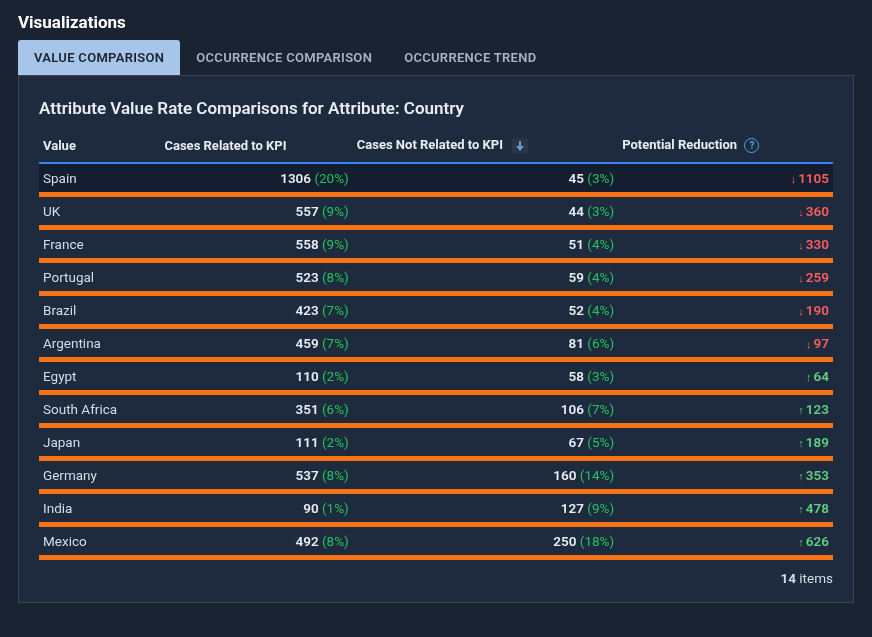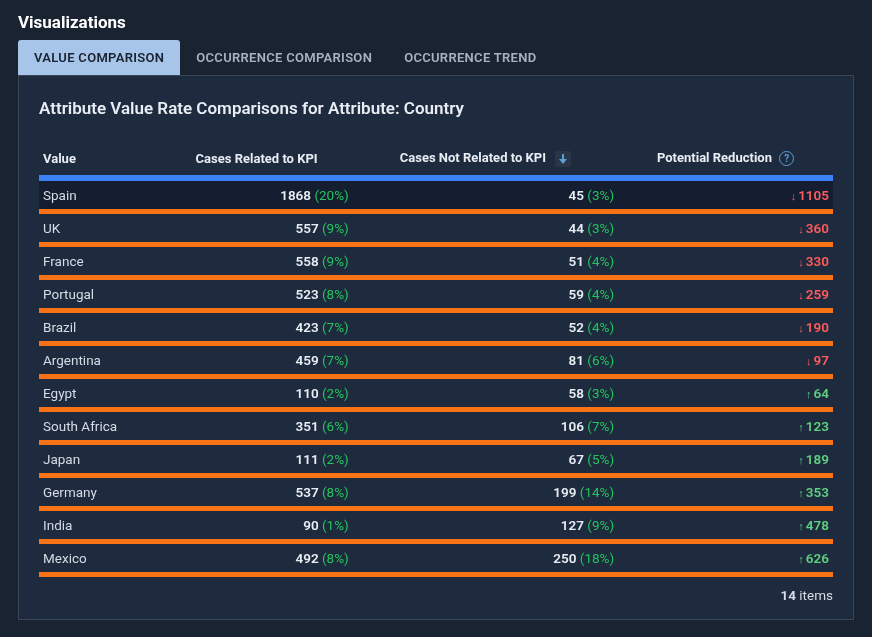--- a/index.html
+++ b/index.html
@@ -2,24 +2,24 @@
 <html><head>
 <meta charset="utf-8">
 <style>
 *{box-sizing:border-box;margin:0;padding:0}
 body{background:#1a2332;font-family:-apple-system,BlinkMacSystemFont,"Segoe UI",Roboto,sans-serif;color:#fff;width:872px;height:637px;overflow:hidden;padding:12px 18px}
 .section-title{font-size:17px;font-weight:700;color:#fff;margin-bottom:8px}
 .tabs{display:flex;border-bottom:1px solid #3a4556}
 .tab{padding:10px 16px;font-size:13px;font-weight:600;letter-spacing:.3px;color:#a8b2c0;cursor:pointer;text-transform:uppercase}
 .tab.active{background:#a7c5e8;color:#1a2332;border-radius:3px 3px 0 0}
 .panel{border:1px solid #3a4556;border-top:none;padding:22px 20px 16px;background:#1e2a3d}
-.panel-title{font-size:17px;font-weight:600;color:#e8edf4;margin-bottom:24px}
+.panel-title{font-size:17px;font-weight:600;color:#e8edf4;margin-bottom:11px}
 table{width:100%;border-collapse:collapse}
-th{text-align:left;font-size:13px;font-weight:700;color:#e8edf4;padding:8px 4px;border-bottom:6px solid #3b82f6}
-th.r{text-align:center}
+th{text-align:left;font-size:13px;font-weight:700;color:#e8edf4;padding:8px 4px;border-bottom:2px solid #3b82f6}
+th.r{text-align:left}
 .sort-icon{display:inline-flex;align-items:center;justify-content:center;width:16px;height:16px;background:#2a3548;border-radius:2px;margin-left:6px;vertical-align:middle}
 .sort-icon svg{width:8px;height:10px}
 .help-icon{display:inline-flex;align-items:center;justify-content:center;width:15px;height:15px;border:1.5px solid #5a9fd4;border-radius:50%;color:#5a9fd4;font-size:10px;font-weight:700;margin-left:4px;vertical-align:middle}
 tbody tr{border-bottom:5px solid #f97316}
 tbody tr.hl{background:#141e30}
 td{padding:6px 4px;font-size:13.5px;color:#d5dce6}
 td.r{text-align:right}
 .pct{color:#22c55e}
 .num{font-weight:600;color:#e8edf4}
 .red{color:#ff5c5c;font-weight:600}
@@ -56,21 +56,21 @@
         </th>
         <th class="r">
           <span>Potential Reduction</span>
           <span class="help-icon">?</span>
         </th>
       </tr>
     </thead>
     <tbody id="tbody">
         <tr class="hl">
           <td>Spain</td>
-          <td class="r"><span class="num">1868</span> <span class="pct">(20%)</span></td>
+          <td class="r"><span class="num">1306</span> <span class="pct">(20%)</span></td>
           <td class="r"><span class="num">45</span> <span class="pct">(3%)</span></td>
           <td class="r"><span class="red"><span class="arrow">↓</span>1105</span></td>
         </tr>
         <tr>
           <td>UK</td>
           <td class="r"><span class="num">557</span> <span class="pct">(9%)</span></td>
           <td class="r"><span class="num">44</span> <span class="pct">(3%)</span></td>
           <td class="r"><span class="red"><span class="arrow">↓</span>360</span></td>
         </tr>
         <tr>
@@ -111,21 +111,21 @@
         </tr>
         <tr>
           <td>Japan</td>
           <td class="r"><span class="num">111</span> <span class="pct">(2%)</span></td>
           <td class="r"><span class="num">67</span> <span class="pct">(5%)</span></td>
           <td class="r"><span class="green"><span class="arrow">↑</span>189</span></td>
         </tr>
         <tr>
           <td>Germany</td>
           <td class="r"><span class="num">537</span> <span class="pct">(8%)</span></td>
-          <td class="r"><span class="num">199</span> <span class="pct">(14%)</span></td>
+          <td class="r"><span class="num">160</span> <span class="pct">(14%)</span></td>
           <td class="r"><span class="green"><span class="arrow">↑</span>353</span></td>
         </tr>
         <tr>
           <td>India</td>
           <td class="r"><span class="num">90</span> <span class="pct">(1%)</span></td>
           <td class="r"><span class="num">127</span> <span class="pct">(9%)</span></td>
           <td class="r"><span class="green"><span class="arrow">↑</span>478</span></td>
         </tr>
         <tr>
           <td>Mexico</td>

